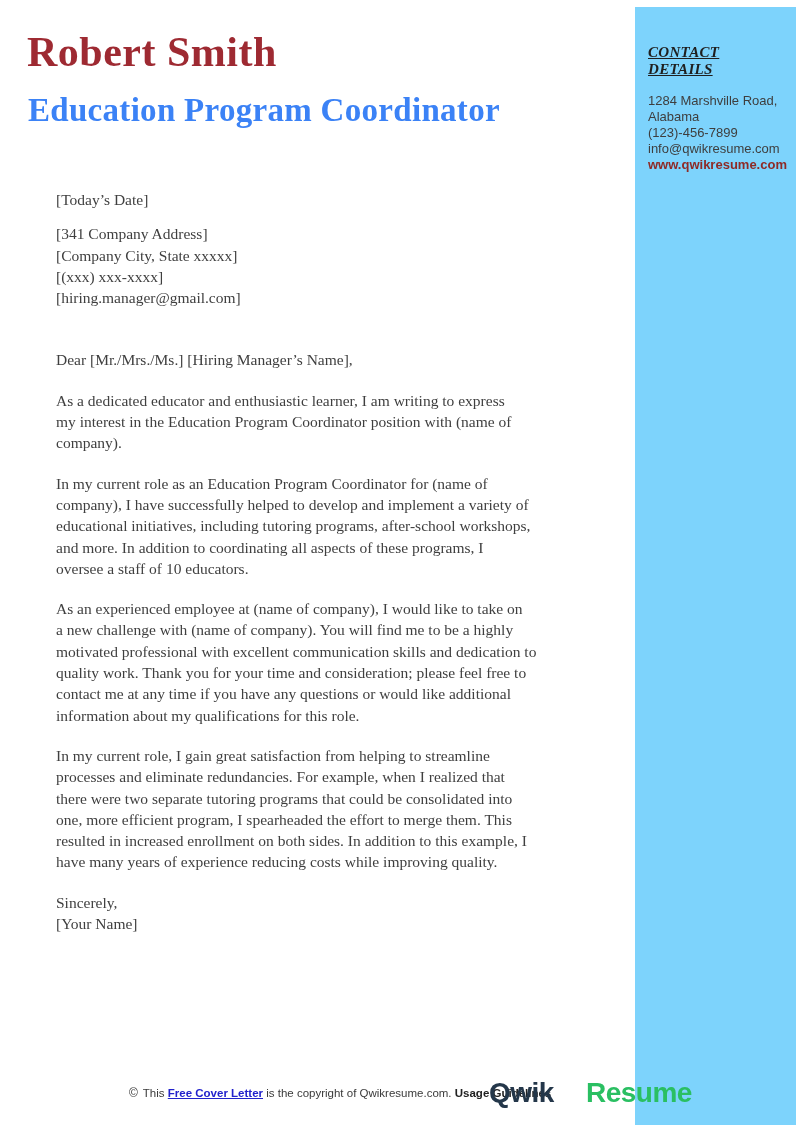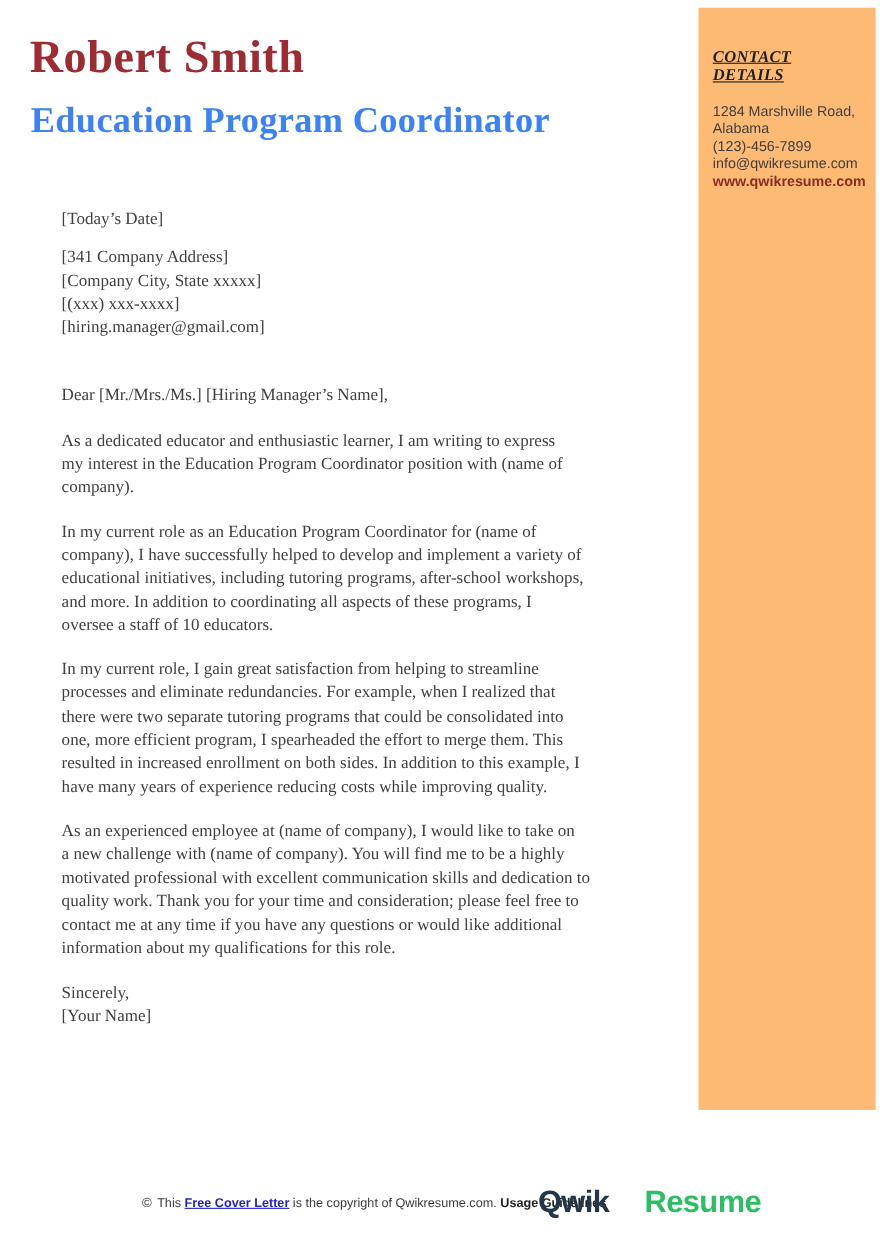--- a/index.html
+++ b/index.html
@@ -11,22 +11,22 @@
     font-family: "Liberation Sans", sans-serif;
     overflow: hidden;
   }
 
   
   .sidebar {
     position: absolute;
     left: 635px;
     top: 7px;
     width: 161px;
-    height: 1002px;
-    background: #fdba74;
+    height: 1118px;
+    background: #7dd3fc;
     box-sizing: border-box;
     padding: 37px 12px 0 13px;
   }
   .sidebar-heading {
     font-family: "Liberation Serif", serif;
     font-style: italic;
     font-weight: bold;
     font-size: 15px;
     letter-spacing: 0.3px;
     color: #1f1f1f;
@@ -151,32 +151,32 @@
 [hiring.manager@gmail.com]</p>
     <p class="salutation">Dear [Mr./Mrs./Ms.] [Hiring Manager’s Name],</p>
     <p class="para">As a dedicated educator and enthusiastic learner, I am writing to express
 my interest in the Education Program Coordinator position with (name of
 company).</p>
     <p class="para">In my current role as an Education Program Coordinator for (name of
 company), I have successfully helped to develop and implement a variety of
 educational initiatives, including tutoring programs, after-school workshops,
 and more. In addition to coordinating all aspects of these programs, I
 oversee a staff of 10 educators.</p>
+    <p class="para">As an experienced employee at (name of company), I would like to take on
+a new challenge with (name of company). You will find me to be a highly
+motivated professional with excellent communication skills and dedication to
+quality work. Thank you for your time and consideration; please feel free to
+contact me at any time if you have any questions or would like additional
+information about my qualifications for this role.</p>
     <p class="para">In my current role, I gain great satisfaction from helping to streamline
 processes and eliminate redundancies. For example, when I realized that
 there were two separate tutoring programs that could be consolidated into
 one, more efficient program, I spearheaded the effort to merge them. This
 resulted in increased enrollment on both sides. In addition to this example, I
 have many years of experience reducing costs while improving quality.</p>
-    <p class="para">As an experienced employee at (name of company), I would like to take on
-a new challenge with (name of company). You will find me to be a highly
-motivated professional with excellent communication skills and dedication to
-quality work. Thank you for your time and consideration; please feel free to
-contact me at any time if you have any questions or would like additional
-information about my qualifications for this role.</p>
     <p class="closing">Sincerely,
 [Your Name]</p>
   </main>
 
   <div class="copyright">
     <span class="copyright-symbol">©</span>
     <span>This</span>
     <a class="footer-link">Free Cover Letter</a>
     <span>is the copyright of Qwikresume.com.</span>
     <span class="usage">Usage Guidelines</span>

